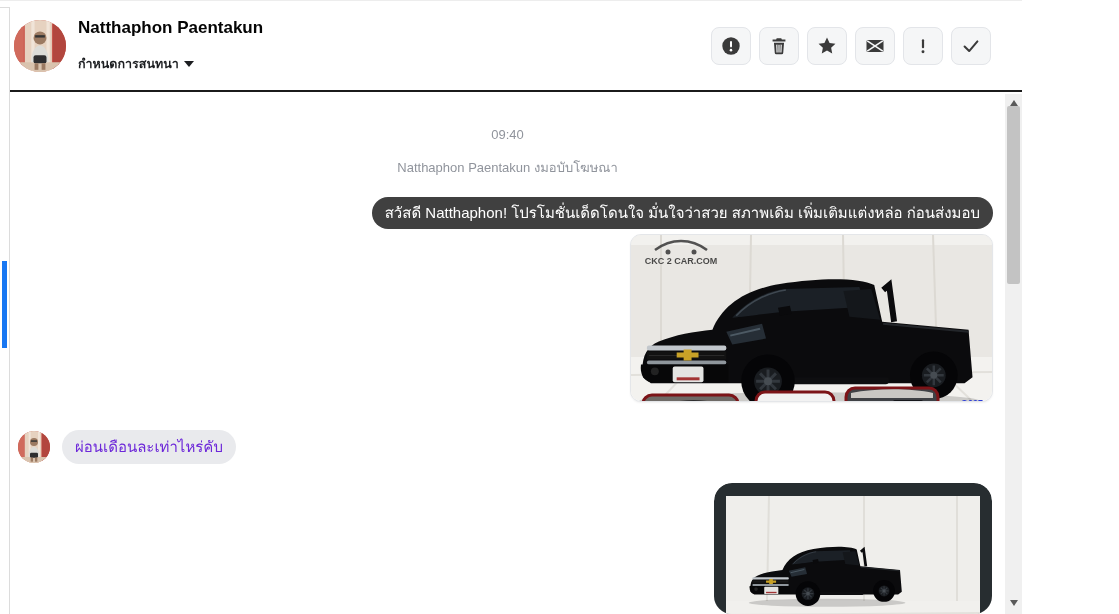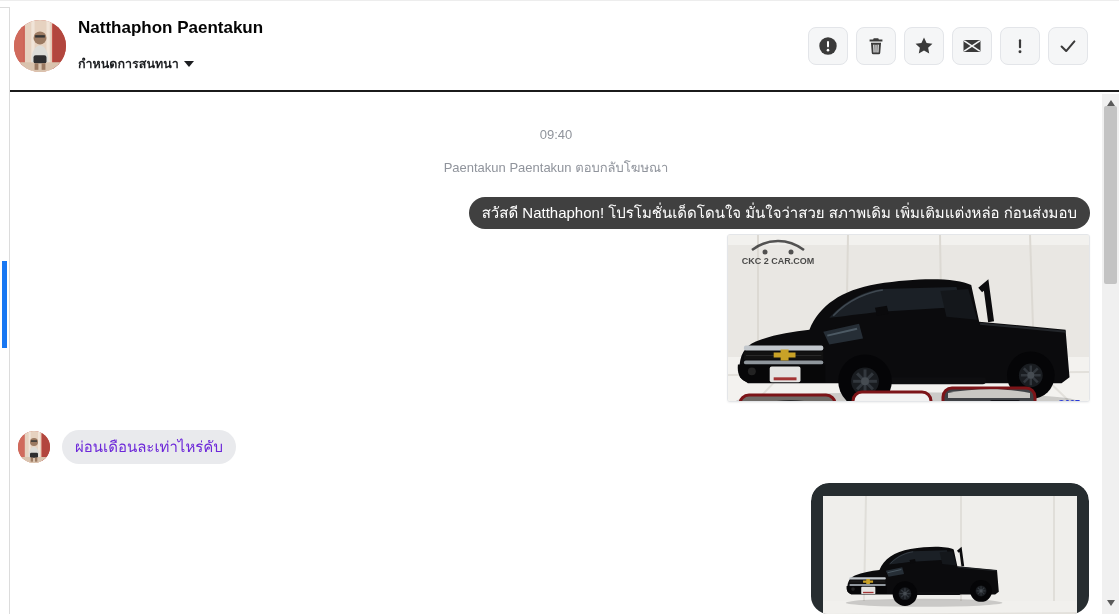--- a/index.html
+++ b/index.html
@@ -1,18 +1,18 @@
 <!DOCTYPE html>
 <html><head>
 <meta charset="utf-8">
 <style>
   * { box-sizing: border-box; margin: 0; padding: 0; }
   html,body { width:1119px; height:614px; overflow:hidden; background:#fff;
     font-family:"Liberation Sans","DejaVu Sans",sans-serif; }
-  .app { position:relative; width:1119px; height:614px; background:#fff; border-top:1px solid #ededed; }
+  .app { position:relative; width:1022px; height:614px; background:#fff; border-top:1px solid #ededed; }
 
   
   .left-divider { position:absolute; left:9px; top:6px; bottom:0; width:1px; background:#dcdcdc; }
   .left-top-edge { position:absolute; left:0; top:6px; width:10px; height:1px; background:#dcdcdc; }
   .left-scroll-thumb { position:absolute; left:2px; top:260px; width:5px; height:87px; background:#1877f2; }
 
   
   .chat-header { position:absolute; left:10px; right:0; top:0; height:91px; background:#fff;
     border-bottom:2px solid #1b1b1b; display:flex; align-items:center; padding:0 31px 0 4px; }
   .avatar-lg { width:52px; height:52px; border-radius:50%; overflow:hidden; flex:0 0 52px; }
@@ -29,21 +29,21 @@
   .action-btn svg { display:block; }
 
   
   .chat-area { position:absolute; left:10px; right:17px; top:93px; bottom:0; background:#fff;
     display:flex; flex-direction:column; align-items:stretch; overflow:hidden; }
   .time-label { align-self:center; margin-top:33px; font-size:13px; color:#90949c; line-height:1.2; }
   .context-note { align-self:center; margin-top:17px; font-size:13px; color:#90949c; line-height:1.2; }
   .bubble-out { align-self:flex-end; margin:22px 12px 0 0; background:#404040; color:#fff;
     font-size:15px; line-height:20px; padding:6px 13px; border-radius:18px; white-space:nowrap; max-width:920px; }
   .car-card { align-self:flex-end; margin:5px 12px 0 0; width:363px; border:1px solid #e4e6e9;
-    border-radius:3px; overflow:hidden; background:#fff; box-shadow:0 1px 2px rgba(0,0,0,.06); }
+    border-radius:11px; overflow:hidden; background:#fff; box-shadow:0 1px 2px rgba(0,0,0,.06); }
   .car-card-img { display:block; width:361px; height:175px; cursor:pointer; }
   .car-card-caption { height:39px; display:flex; align-items:center; padding-left:13px;
     font-size:18px; font-weight:bold; color:#050505; background:#fff; }
   .incoming-row { align-self:flex-start; margin:28px 0 0 8px; display:flex; align-items:center; gap:12px; }
   .avatar-sm { width:32px; height:32px; border-radius:50%; overflow:hidden; flex:0 0 32px; }
   .bubble-in { background:#e9eaed; color:#6d28d9; font-size:15px; line-height:20px;
     padding:7px 13px; border-radius:18px; white-space:nowrap; }
   .bottom-image { align-self:flex-end; margin:19px 13px 0 0; width:278px; height:170px;
     border-radius:18px; overflow:hidden; cursor:pointer; }
   .bottom-image svg { display:block; }
@@ -192,21 +192,21 @@
           <svg width="22" height="22" viewBox="0 0 24 24" fill="none" stroke="#3a3a3a" stroke-width="2.2" stroke-linecap="round" stroke-linejoin="round">
               <path d="M5 12.5l5 5L19 7"></path>
             </svg>
         </span>
       </button>
     </div>
   </header>
 
   <main class="chat-area">
     <div class="time-label">09:40</div>
-    <div class="context-note">Paentakun Paentakun ตอบกลับโฆษณา</div>
+    <div class="context-note">Natthaphon Paentakun งมอบับโฆษณา</div>
 
     <div class="bubble-out">สวัสดี Natthaphon! โปรโมชั่นเด็ดโดนใจ มั่นใจว่าสวย สภาพเดิม เพิ่มเติมแต่งหล่อ ก่อนส่งมอบ</div>
 
     <div class="car-card">
       <svg class="car-card-img" viewBox="0 0 361 175">
         <rect width="361" height="122" fill="#e9e7e3"></rect>
         <rect width="361" height="10" fill="#f2f1ee"></rect>
         <g stroke="#dcd9d3" stroke-width="2">
           <line x1="30" y1="0" x2="30" y2="122"></line>
             <line x1="120" y1="0" x2="118" y2="122"></line>

